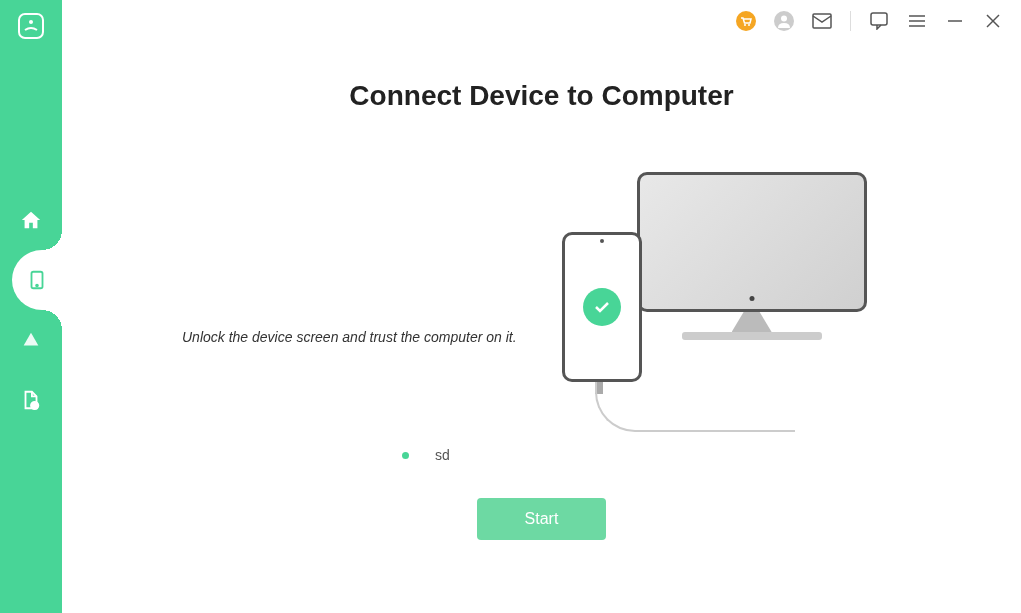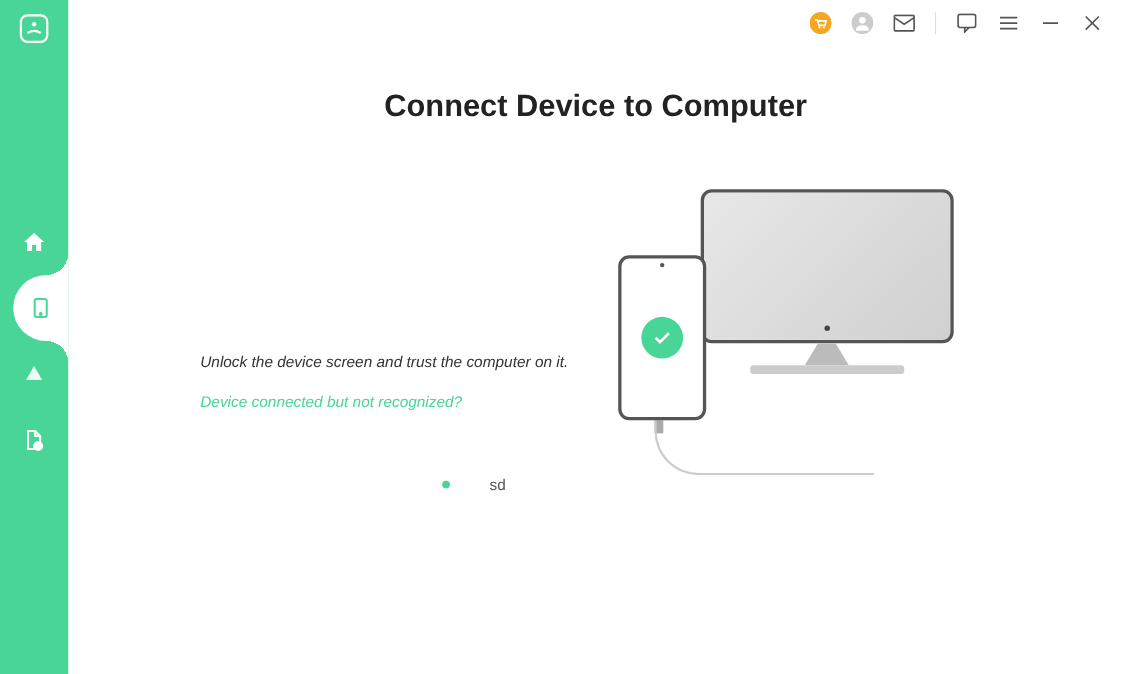--- a/index.html
+++ b/index.html
@@ -224,22 +224,22 @@
       left: 38px;
       top: 210px;
       width: 8px;
       height: 12px;
       background: #aaa;
     }
     
     .device-indicator {
       display: flex;
       align-items: center;
-      gap: 36px;
-      margin-top: 0;
+      gap: 26px;
+      margin-top: 15px;
       margin-left: 340px;
       align-self: flex-start;
     }
     .indicator-dot {
       width: 7px;
       height: 7px;
       background: #48d597;
       border-radius: 50%;
     }
     .device-name {
@@ -349,21 +349,20 @@
         </svg>
       </div>
     </div>
 
     <div class="content">
       <h1 class="page-title">Connect Device to Computer</h1>
 
       <div class="middle-section">
         <div class="text-section">
           <p class="instruction">Unlock the device screen and trust the computer on it.</p>
-          <p class="help-link">Device connected but not recognized?</p>
         </div>
 
         <div class="illustration">
           <div class="monitor">
             <div class="monitor-screen"></div>
             <div class="monitor-stand"></div>
             <div class="monitor-base"></div>
           </div>
           <div class="cable-end"></div>
           <div class="cable"></div>
@@ -375,15 +374,16 @@
             </div>
           </div>
         </div>
       </div>
 
       <div class="device-indicator">
         <span class="indicator-dot"></span>
         <span class="device-name">sd</span>
       </div>
 
+      <button class="start-button">Start</button>
     </div>
   </div>
 </div>
 
 </body></html>

